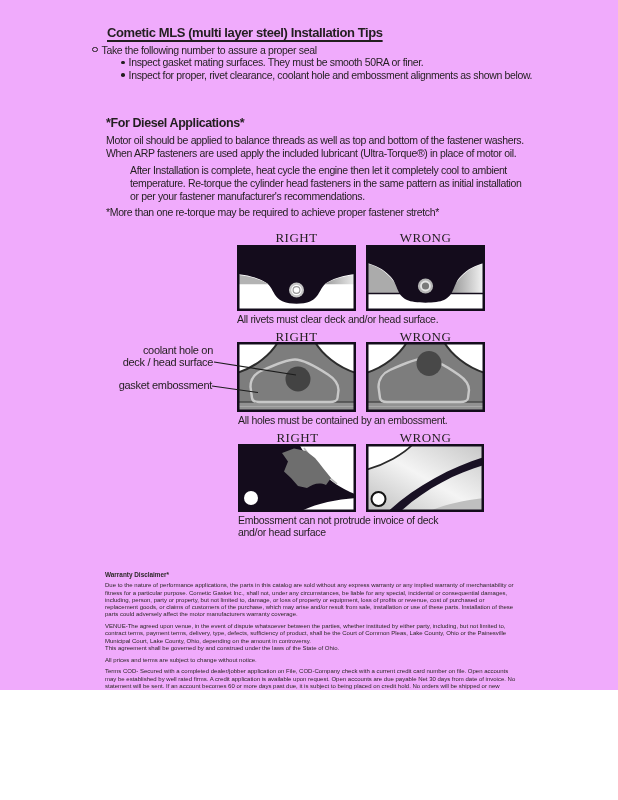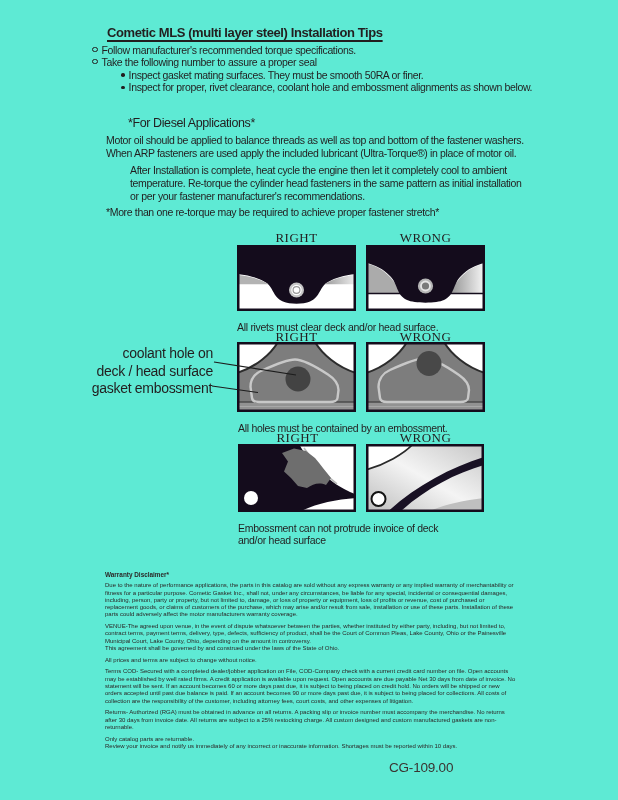--- a/index.html
+++ b/index.html
@@ -1,53 +1,49 @@
 <!DOCTYPE html>
 <html><head>
 <meta charset="utf-8">
 <style>
   html,body{margin:0;padding:0;background:#ffffff;}
-  .page{position:relative;width:618px;height:800px;background:#5eead4;overflow:hidden;
+  .page{position:relative;width:618px;height:690px;background:#f0abfc;overflow:hidden;
         font-family:"Liberation Sans","DejaVu Sans",sans-serif;color:#221e1f;}
   .abs{position:absolute;}
   .title{left:107px;top:25px;font-size:13px;font-weight:bold;letter-spacing:-0.4px;
          text-decoration:underline;text-underline-offset:3px;text-decoration-thickness:1.5px;white-space:nowrap;}
   .bullets{left:92px;top:44px;font-size:10.5px;letter-spacing:-0.35px;line-height:12.4px;}
   .b-row{display:flex;align-items:baseline;}
   .ring{flex:0 0 auto;width:3.5px;height:3.5px;border:1px solid #221e1f;border-radius:50%;
         display:inline-block;position:relative;top:-2px;margin-right:4px;}
   .dot{flex:0 0 auto;width:3.6px;height:3.6px;background:#221e1f;border-radius:50%;
        display:inline-block;position:relative;top:-2px;margin-right:4px;}
   .sub{margin-left:29px;}
-  .h2{left:106px;top:116px;font-size:12.5px;font-weight:normal;letter-spacing:-0.4px;white-space:nowrap;margin-left:22px;}
+  .h2{left:106px;top:116px;font-size:12.5px;font-weight:bold;letter-spacing:-0.4px;white-space:nowrap;}
   .para{left:106px;font-size:10.5px;letter-spacing:-0.35px;line-height:13.2px;width:490px;white-space:pre-line;}
   .p1{top:134px;} .p2{top:164px;margin-left:24px;} .note{top:206px;}
   .dg-h{font-size:13px;letter-spacing:0.5px;width:119px;text-align:center;white-space:nowrap;font-family:Liberation Serif, serif;}
   .dg-box{width:119px;}
-  .cap{font-size:10.5px;letter-spacing:-0.3px;line-height:11.8px;white-space:pre-line;margin-top:8px;}
-  .lbl{font-size:14px;letter-spacing:-0.3px;line-height:18px;text-align:right;white-space:pre-line;}
+  .cap{font-size:10.5px;letter-spacing:-0.3px;line-height:11.8px;white-space:pre-line;}
+  .lbl{font-size:11px;letter-spacing:-0.3px;line-height:12px;text-align:right;white-space:pre-line;}
   .fine{left:105px;top:571px;width:413px;font-size:6px;line-height:7.3px;color:#2b2726;}
   .fine h3{font-size:6.4px;margin:0 0 4px 0;font-weight:bold;}
   .fine p{margin:0 0 4.4px 0;white-space:pre-line;}
   .cg{left:389px;top:760px;font-size:13.5px;letter-spacing:-0.2px;color:#3a3431;white-space:nowrap;}
   svg{display:block;}
   .leader{pointer-events:none;}
 </style>
 </head>
 <body>
 
 <div class="page">
 
   <div class="abs title">Cometic MLS (multi layer steel) Installation Tips</div>
 
   <div class="abs bullets">
-    <div class="b-row">
-        <span class="ring"></span>
-        <span>Follow manufacturer's recommended torque specifications.</span>
-      </div>
     <div class="b-row">
         <span class="ring"></span>
         <span>Take the following number to assure a proper seal</span>
       </div>
     <div class="b-row sub">
         <span class="dot"></span>
         <span>Inspect gasket mating surfaces.  They must be smooth 50RA or finer.</span>
       </div>
     <div class="b-row sub">
         <span class="dot"></span>

